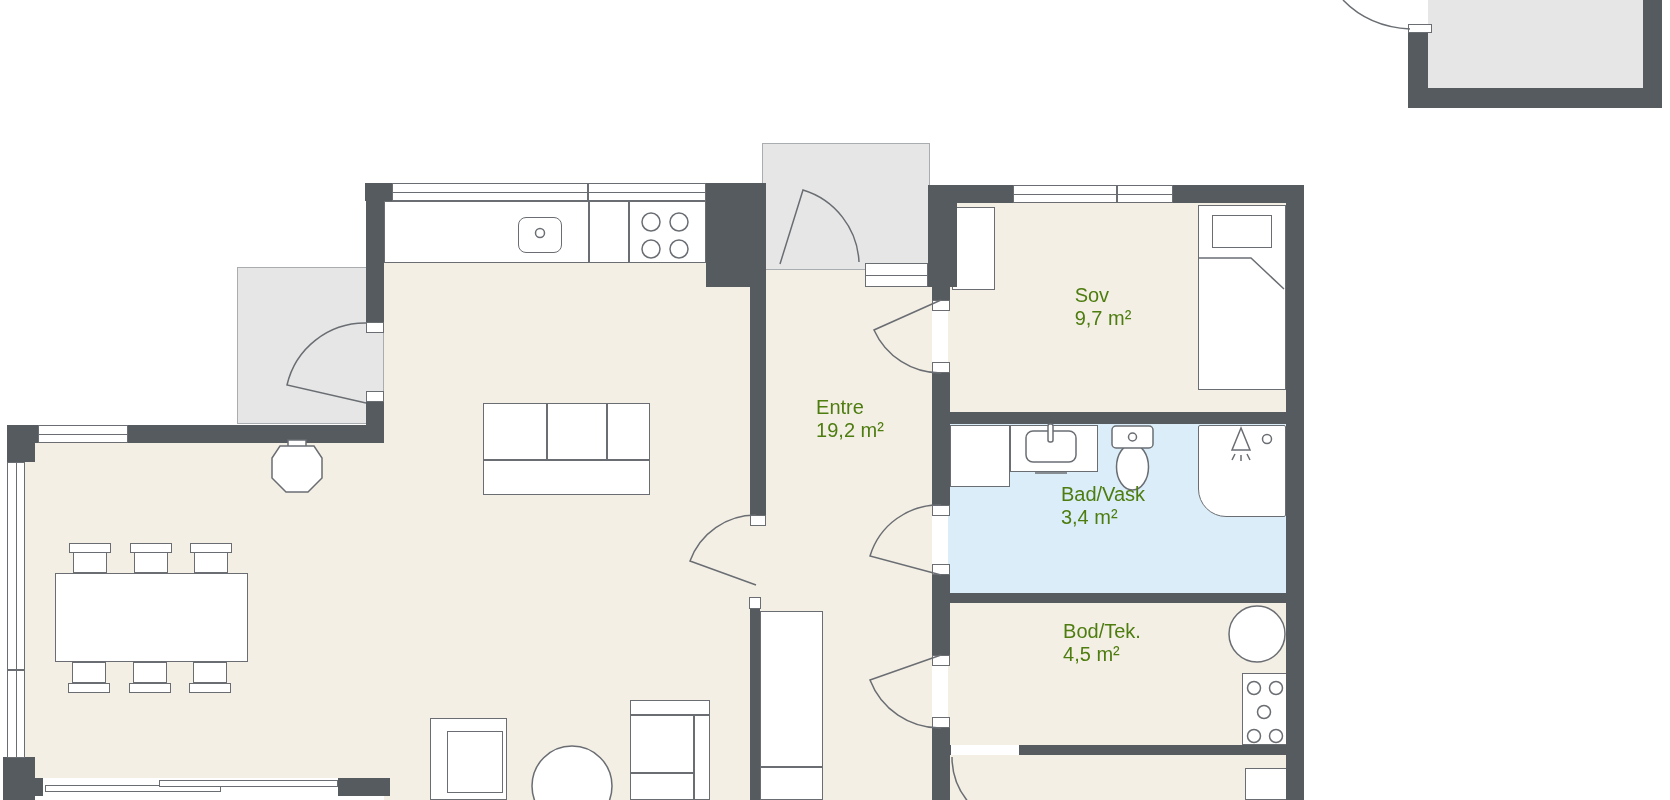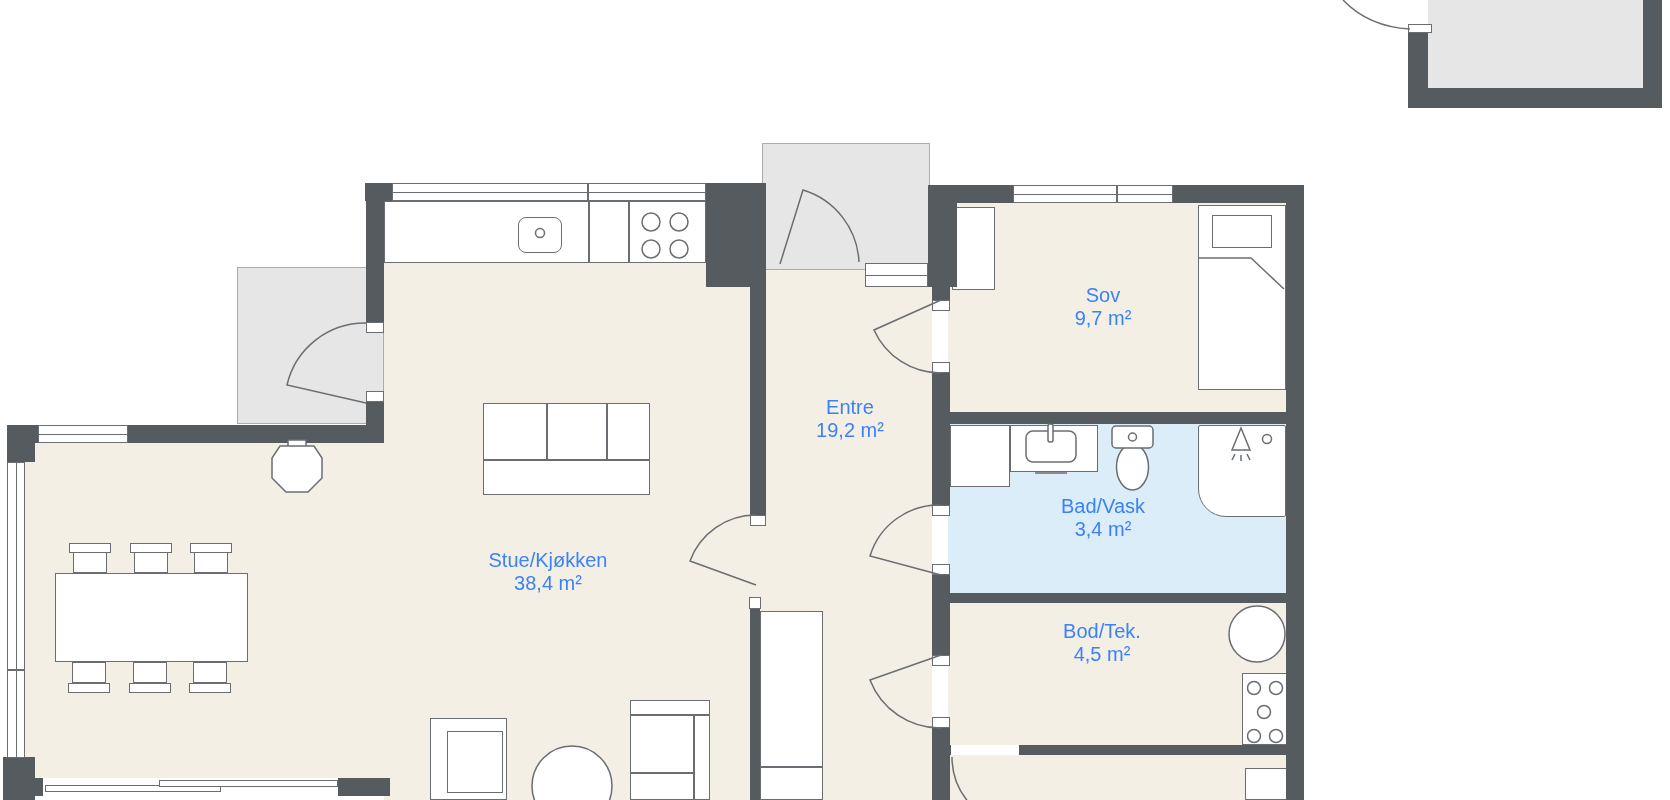--- a/index.html
+++ b/index.html
@@ -9,21 +9,21 @@
   .f  {position:absolute;background:var(--floor,#f4efe5)}
   .fb {position:absolute;background:var(--bath,#daedf8)}
   .g  {position:absolute;background:var(--outdoor,#e6e6e6);border:1px solid #a9adb0;box-sizing:border-box}
   .fu {position:absolute;background:#fff;border:1.5px solid var(--line,#6a6e73);box-sizing:border-box}
   .ln {position:absolute;background:var(--line,#6a6e73)}
   .hwin{position:absolute;background:#fff;border:1px solid var(--line,#6a6e73);box-sizing:border-box}
   .hwin::after{content:"";position:absolute;left:0;right:0;top:50%;height:1px;background:var(--line,#6a6e73)}
   .vwin{position:absolute;background:#fff;border:1px solid var(--line,#6a6e73);box-sizing:border-box}
   .vwin::after{content:"";position:absolute;top:0;bottom:0;left:50%;width:1px;background:var(--line,#6a6e73)}
   .jamb{position:absolute;background:#fff;border:1px solid var(--line,#6a6e73);box-sizing:border-box}
-  .lbl{position:absolute;transform:translate(-50%,-50%);text-align:center;color:#3b82f6;
+  .lbl{position:absolute;transform:translate(-50%,-50%);text-align:left;color:#4d7c0f;
        font-size:20px;line-height:23px;white-space:nowrap}
   svg.overlay{position:absolute;left:0;top:0;pointer-events:none}
 </style>
 </head>
 <body>
 
 <div id="plan">
 
   <div class="f" style="left:384px;top:201px;width:366px;height:599px"></div>
   <div class="f" style="left:25px;top:443px;width:359px;height:335px"></div>
@@ -206,33 +206,29 @@
       <circle cx="1264" cy="712" r="6.5"></circle>
       <circle cx="1254" cy="736" r="6.5"></circle>
         <circle cx="1276" cy="736" r="6.5"></circle>
     </g>
 
     <g>
         <circle cx="572" cy="786" r="40" fill="#fff"></circle>
       </g>
   </svg>
 
-  <div class="lbl" style="left:548px;top:572px">
-    <div>Stue/Kjøkken</div>
-    <div>38,4 m²</div>
-  </div>
   <div class="lbl" style="left:850px;top:419px">
     <div>Entre</div>
     <div>19,2 m²</div>
   </div>
   <div class="lbl" style="left:1103px;top:307px">
     <div>Sov</div>
     <div>9,7 m²</div>
   </div>
-  <div class="lbl" style="left:1103px;top:518px">
+  <div class="lbl" style="left:1103px;top:506px">
     <div>Bad/Vask</div>
     <div>3,4 m²</div>
   </div>
   <div class="lbl" style="left:1102px;top:643px">
     <div>Bod/Tek.</div>
     <div>4,5 m²</div>
   </div>
 
 </div>
 

